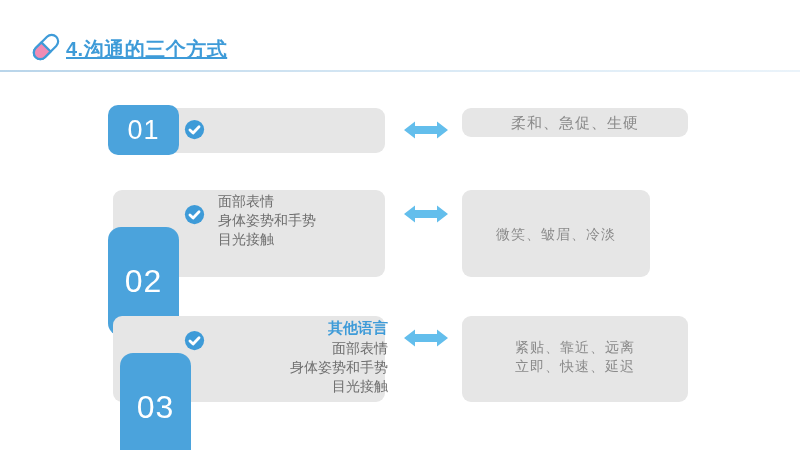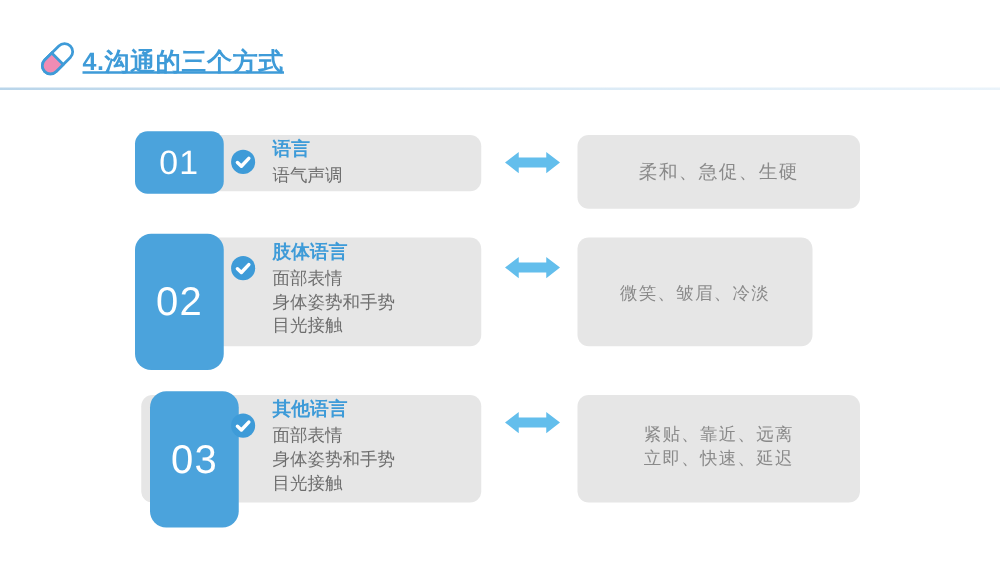--- a/index.html
+++ b/index.html
@@ -19,21 +19,21 @@
   }
   
   .panel{
     position:absolute;background:var(--panel-gray,#E6E6E6);border-radius:9px;
   }
   .numbox{
     position:absolute;background:var(--number-box-blue,#4BA3DC);color:#ffffff;
     display:flex;align-items:center;justify-content:center;letter-spacing:1px;
   }
   .numbox.small{width:71px;height:50px;border-radius:10px;font-size:27px;}
-  .numbox.tall{width:71px;height:109px;border-radius:13px;font-size:32px;}
+  .numbox.tall{width:71px;height:109px;border-radius:13px;font-size:32px;margin-top:40px;}
   .check{position:absolute;width:21px;height:21px;}
   .tblock{position:absolute;width:170px;}
   .tb-title{font-size:15px;font-weight:bold;color:var(--accent,#3E9BD8);line-height:19px;margin-bottom:2px;white-space:nowrap;}
   .tb-line{font-size:14px;line-height:19px;color:var(--body-text,#6E6E6E);white-space:nowrap;}
   .arrow{position:absolute;width:44px;height:18px;}
   .right-panel{color:var(--right-text,#8A8A8A);font-size:14px;text-align:center;}
   .right-panel.single{display:flex;align-items:center;justify-content:center;font-size:15px;letter-spacing:1px;}
   .rp-line{line-height:19px;white-space:nowrap;letter-spacing:1px;}
 </style>
 </head>
@@ -51,41 +51,36 @@
   <div class="header-divider"></div>
 
   <div class="panel" style="left:113px;top:108px;width:272px;height:45px;"></div>
   <div class="numbox small" style="left:108px;top:105px;">
     <span>01</span>
   </div>
   <svg class="check" style="left:184px;top:119px;" viewBox="0 0 24 24">
     <circle cx="12" cy="12" r="11" fill="var(--accent,#3E9BD8)"></circle>
     <path d="M6.8 12.6 L10.4 16 L17.2 8.8" fill="none" stroke="#ffffff" stroke-width="3.2" stroke-linecap="round" stroke-linejoin="round"></path>
   </svg>
-  <div class="tblock" style="left:218px;top:110px;">
-    <div class="tb-title">语言</div>
-    <div class="tb-line">语气声调</div>
-  </div>
   <svg class="arrow" style="left:404px;top:121px;" viewBox="0 0 44 18">
     <path d="M0 9 L11 0.5 L11 5 L33 5 L33 0.5 L44 9 L33 17.5 L33 13 L11 13 L11 17.5 Z" fill="var(--arrow-blue,#63BEEC)"></path>
   </svg>
-  <div class="panel right-panel single" style="left:462px;top:108px;width:226px;height:59px;">
+  <div class="panel right-panel single" style="left:462px;top:108px;width:226px;height:29px;">
     <div class="rp-line">柔和、急促、生硬</div>
   </div>
 
   <div class="panel" style="left:113px;top:190px;width:272px;height:87px;"></div>
   <div class="numbox tall" style="left:108px;top:187px;">
     <span>02</span>
   </div>
   <svg class="check" style="left:184px;top:204px;" viewBox="0 0 24 24">
     <circle cx="12" cy="12" r="11" fill="var(--accent,#3E9BD8)"></circle>
     <path d="M6.8 12.6 L10.4 16 L17.2 8.8" fill="none" stroke="#ffffff" stroke-width="3.2" stroke-linecap="round" stroke-linejoin="round"></path>
   </svg>
   <div class="tblock" style="left:218px;top:192px;">
-    <div class="tb-title">肢体语言</div>
     <div class="tb-line">面部表情</div>
     <div class="tb-line">身体姿势和手势</div>
     <div class="tb-line">目光接触</div>
   </div>
   <svg class="arrow" style="left:404px;top:205px;" viewBox="0 0 44 18">
     <path d="M0 9 L11 0.5 L11 5 L33 5 L33 0.5 L44 9 L33 17.5 L33 13 L11 13 L11 17.5 Z" fill="var(--arrow-blue,#63BEEC)"></path>
   </svg>
   <div class="panel right-panel" style="left:462px;top:190px;width:188px;height:87px;padding-top:12px;box-sizing:border-box;">
     <div style="padding-top:23px;">
       <div class="rp-line">微笑、皱眉、冷淡</div>
@@ -93,21 +88,21 @@
   </div>
 
   <div class="panel" style="left:113px;top:316px;width:272px;height:86px;"></div>
   <div class="numbox tall" style="left:120px;top:313px;">
     <span>03</span>
   </div>
   <svg class="check" style="left:184px;top:330px;" viewBox="0 0 24 24">
     <circle cx="12" cy="12" r="11" fill="var(--accent,#3E9BD8)"></circle>
     <path d="M6.8 12.6 L10.4 16 L17.2 8.8" fill="none" stroke="#ffffff" stroke-width="3.2" stroke-linecap="round" stroke-linejoin="round"></path>
   </svg>
-  <div class="tblock" style="left:218px;top:318px;">
+  <div class="tblock" style="left:218px;top:318px;text-align:right;">
     <div class="tb-title">其他语言</div>
     <div class="tb-line">面部表情</div>
     <div class="tb-line">身体姿势和手势</div>
     <div class="tb-line">目光接触</div>
   </div>
   <svg class="arrow" style="left:404px;top:329px;" viewBox="0 0 44 18">
     <path d="M0 9 L11 0.5 L11 5 L33 5 L33 0.5 L44 9 L33 17.5 L33 13 L11 13 L11 17.5 Z" fill="var(--arrow-blue,#63BEEC)"></path>
   </svg>
   <div class="panel right-panel" style="left:462px;top:316px;width:226px;height:86px;box-sizing:border-box;">
     <div style="padding-top:22px;">

